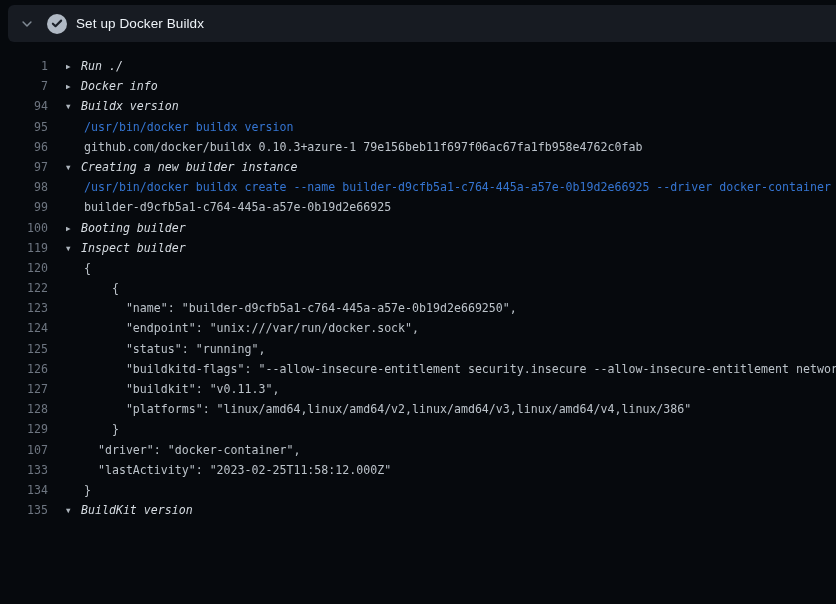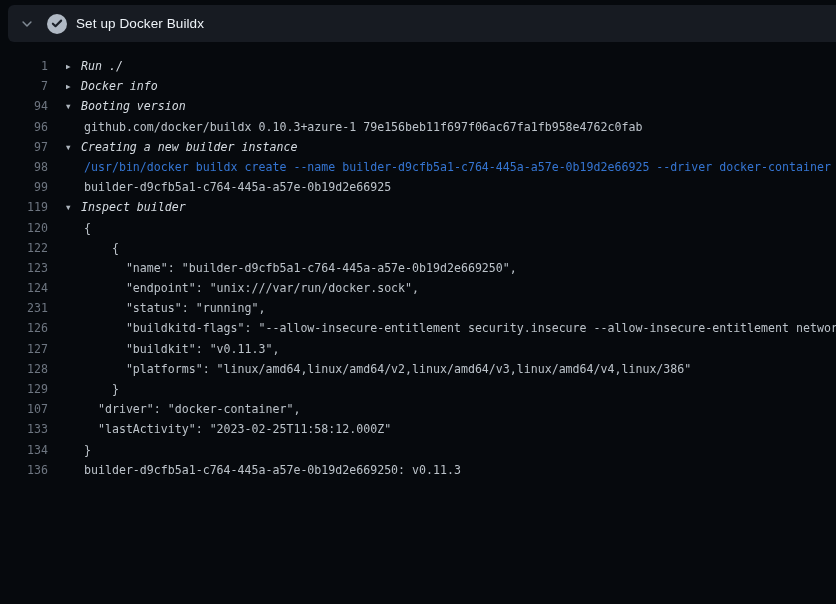--- a/index.html
+++ b/index.html
@@ -63,32 +63,34 @@
       <circle cx="8" cy="8" r="8" fill="#b0b9c4"></circle>
       <path d="M11.3 5.3 6.8 9.8 4.7 7.75" stroke="#1b2028" stroke-width="1.7" fill="none" stroke-linecap="round" stroke-linejoin="round"></path>
     </svg>
   </span>
   <span class="step-title">Set up Docker Buildx</span>
 </div>
 
 <div class="log">
     <div class="row group-collapsed"><span class="num">1</span><span class="body"><span class="arrow">▶</span><span class="text">Run ./</span></span></div>
     <div class="row group-collapsed"><span class="num">7</span><span class="body"><span class="arrow">▶</span><span class="text">Docker info</span></span></div>
-    <div class="row group-expanded"><span class="num">94</span><span class="body"><span class="arrow">▼</span><span class="text">Booting version</span></span></div>
+    <div class="row group-expanded"><span class="num">94</span><span class="body"><span class="arrow">▼</span><span class="text">Buildx version</span></span></div>
+    <div class="row command"><span class="num">95</span><span class="body"><span class="text">/usr/bin/docker buildx version</span></span></div>
     <div class="row output"><span class="num">96</span><span class="body"><span class="text">github.com/docker/buildx 0.10.3+azure-1 79e156beb11f697f06ac67fa1fb958e4762c0fab</span></span></div>
     <div class="row group-expanded"><span class="num">97</span><span class="body"><span class="arrow">▼</span><span class="text">Creating a new builder instance</span></span></div>
     <div class="row command"><span class="num">98</span><span class="body"><span class="text">/usr/bin/docker buildx create --name builder-d9cfb5a1-c764-445a-a57e-0b19d2e66925 --driver docker-container</span></span></div>
     <div class="row output"><span class="num">99</span><span class="body"><span class="text">builder-d9cfb5a1-c764-445a-a57e-0b19d2e66925</span></span></div>
+    <div class="row group-collapsed"><span class="num">100</span><span class="body"><span class="arrow">▶</span><span class="text">Booting builder</span></span></div>
     <div class="row group-expanded"><span class="num">119</span><span class="body"><span class="arrow">▼</span><span class="text">Inspect builder</span></span></div>
     <div class="row output"><span class="num">120</span><span class="body"><span class="text">{</span></span></div>
     <div class="row output"><span class="num">122</span><span class="body"><span class="text">    {</span></span></div>
     <div class="row output"><span class="num">123</span><span class="body"><span class="text">      "name": "builder-d9cfb5a1-c764-445a-a57e-0b19d2e669250",</span></span></div>
     <div class="row output"><span class="num">124</span><span class="body"><span class="text">      "endpoint": "unix:///var/run/docker.sock",</span></span></div>
-    <div class="row output"><span class="num">231</span><span class="body"><span class="text">      "status": "running",</span></span></div>
+    <div class="row output"><span class="num">125</span><span class="body"><span class="text">      "status": "running",</span></span></div>
     <div class="row output"><span class="num">126</span><span class="body"><span class="text">      "buildkitd-flags": "--allow-insecure-entitlement security.insecure --allow-insecure-entitlement network.host",</span></span></div>
     <div class="row output"><span class="num">127</span><span class="body"><span class="text">      "buildkit": "v0.11.3",</span></span></div>
     <div class="row output"><span class="num">128</span><span class="body"><span class="text">      "platforms": "linux/amd64,linux/amd64/v2,linux/amd64/v3,linux/amd64/v4,linux/386"</span></span></div>
     <div class="row output"><span class="num">129</span><span class="body"><span class="text">    }</span></span></div>
     <div class="row output"><span class="num">107</span><span class="body"><span class="text">  "driver": "docker-container",</span></span></div>
     <div class="row output"><span class="num">133</span><span class="body"><span class="text">  "lastActivity": "2023-02-25T11:58:12.000Z"</span></span></div>
     <div class="row output"><span class="num">134</span><span class="body"><span class="text">}</span></span></div>
-    <div class="row output"><span class="num">136</span><span class="body"><span class="text">builder-d9cfb5a1-c764-445a-a57e-0b19d2e669250: v0.11.3</span></span></div>
+    <div class="row group-expanded"><span class="num">135</span><span class="body"><span class="arrow">▼</span><span class="text">BuildKit version</span></span></div>
   </div>
 
 </body></html>

